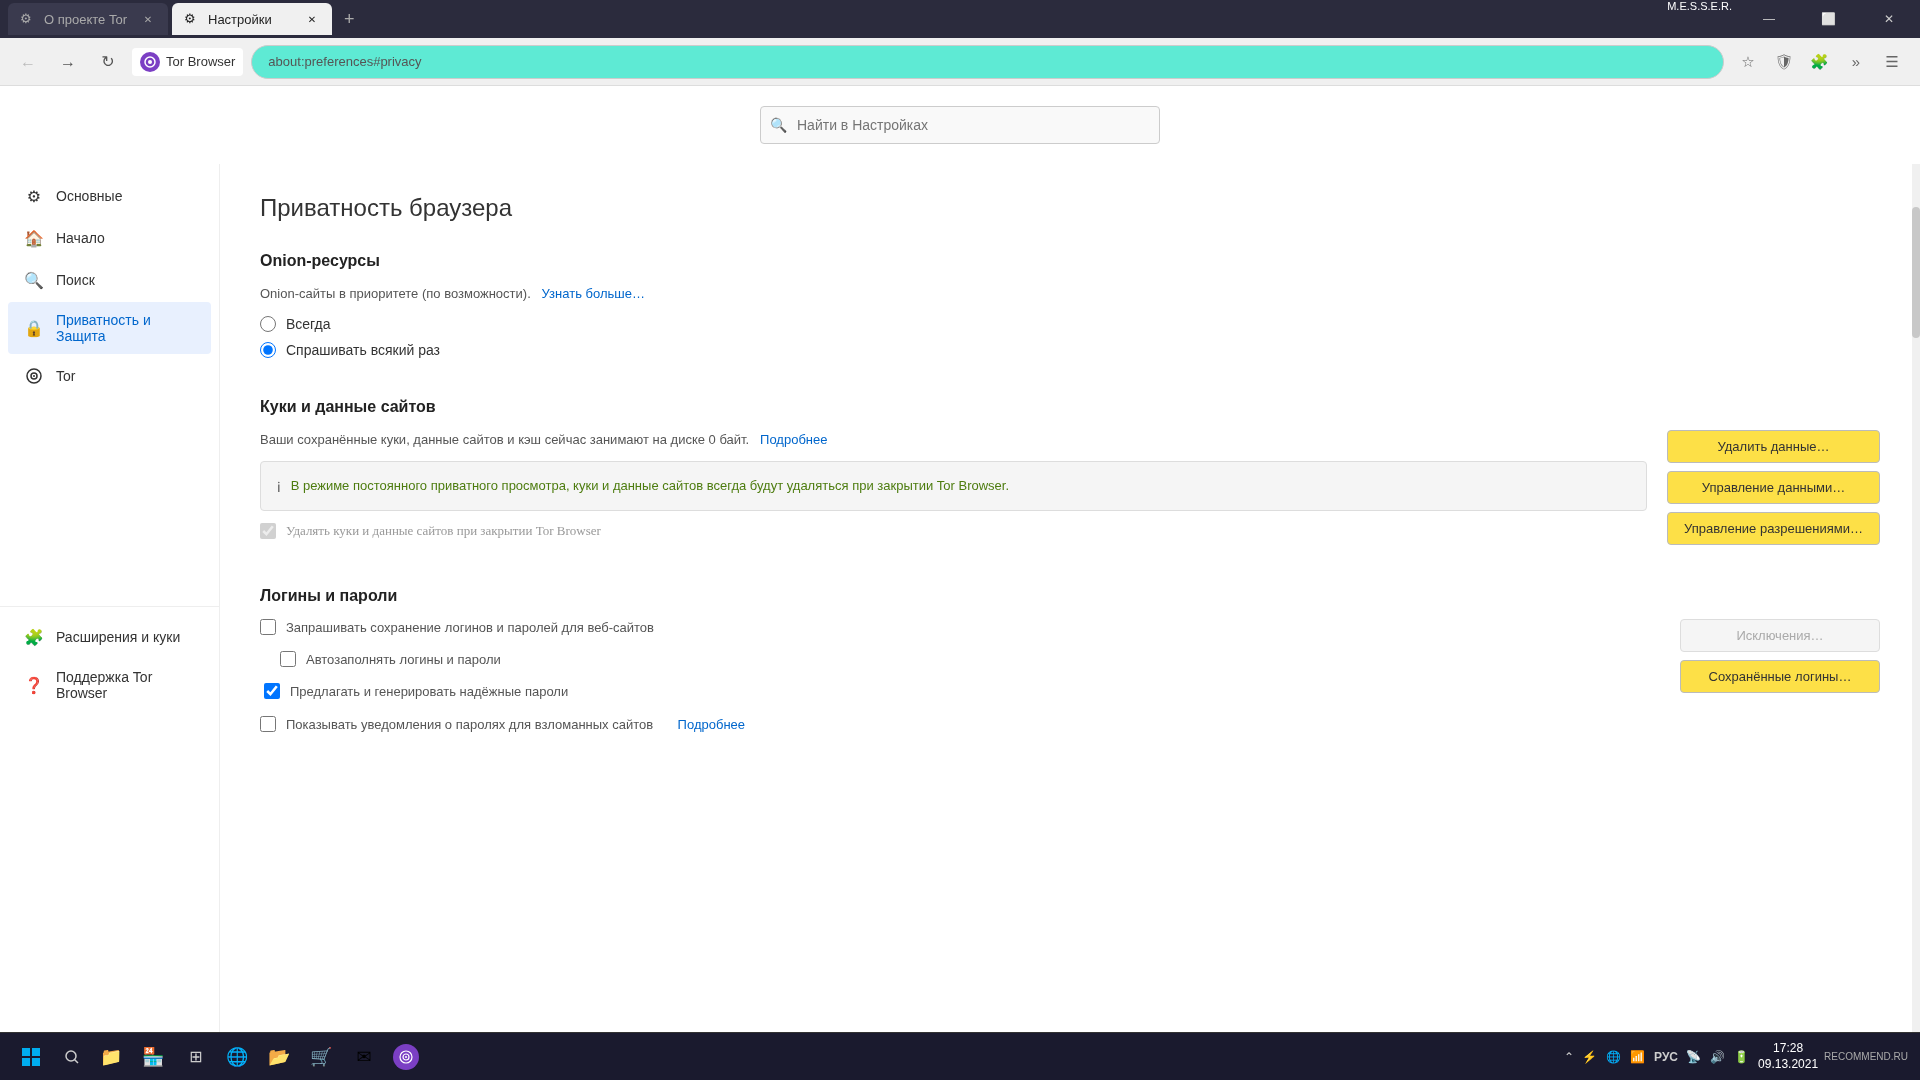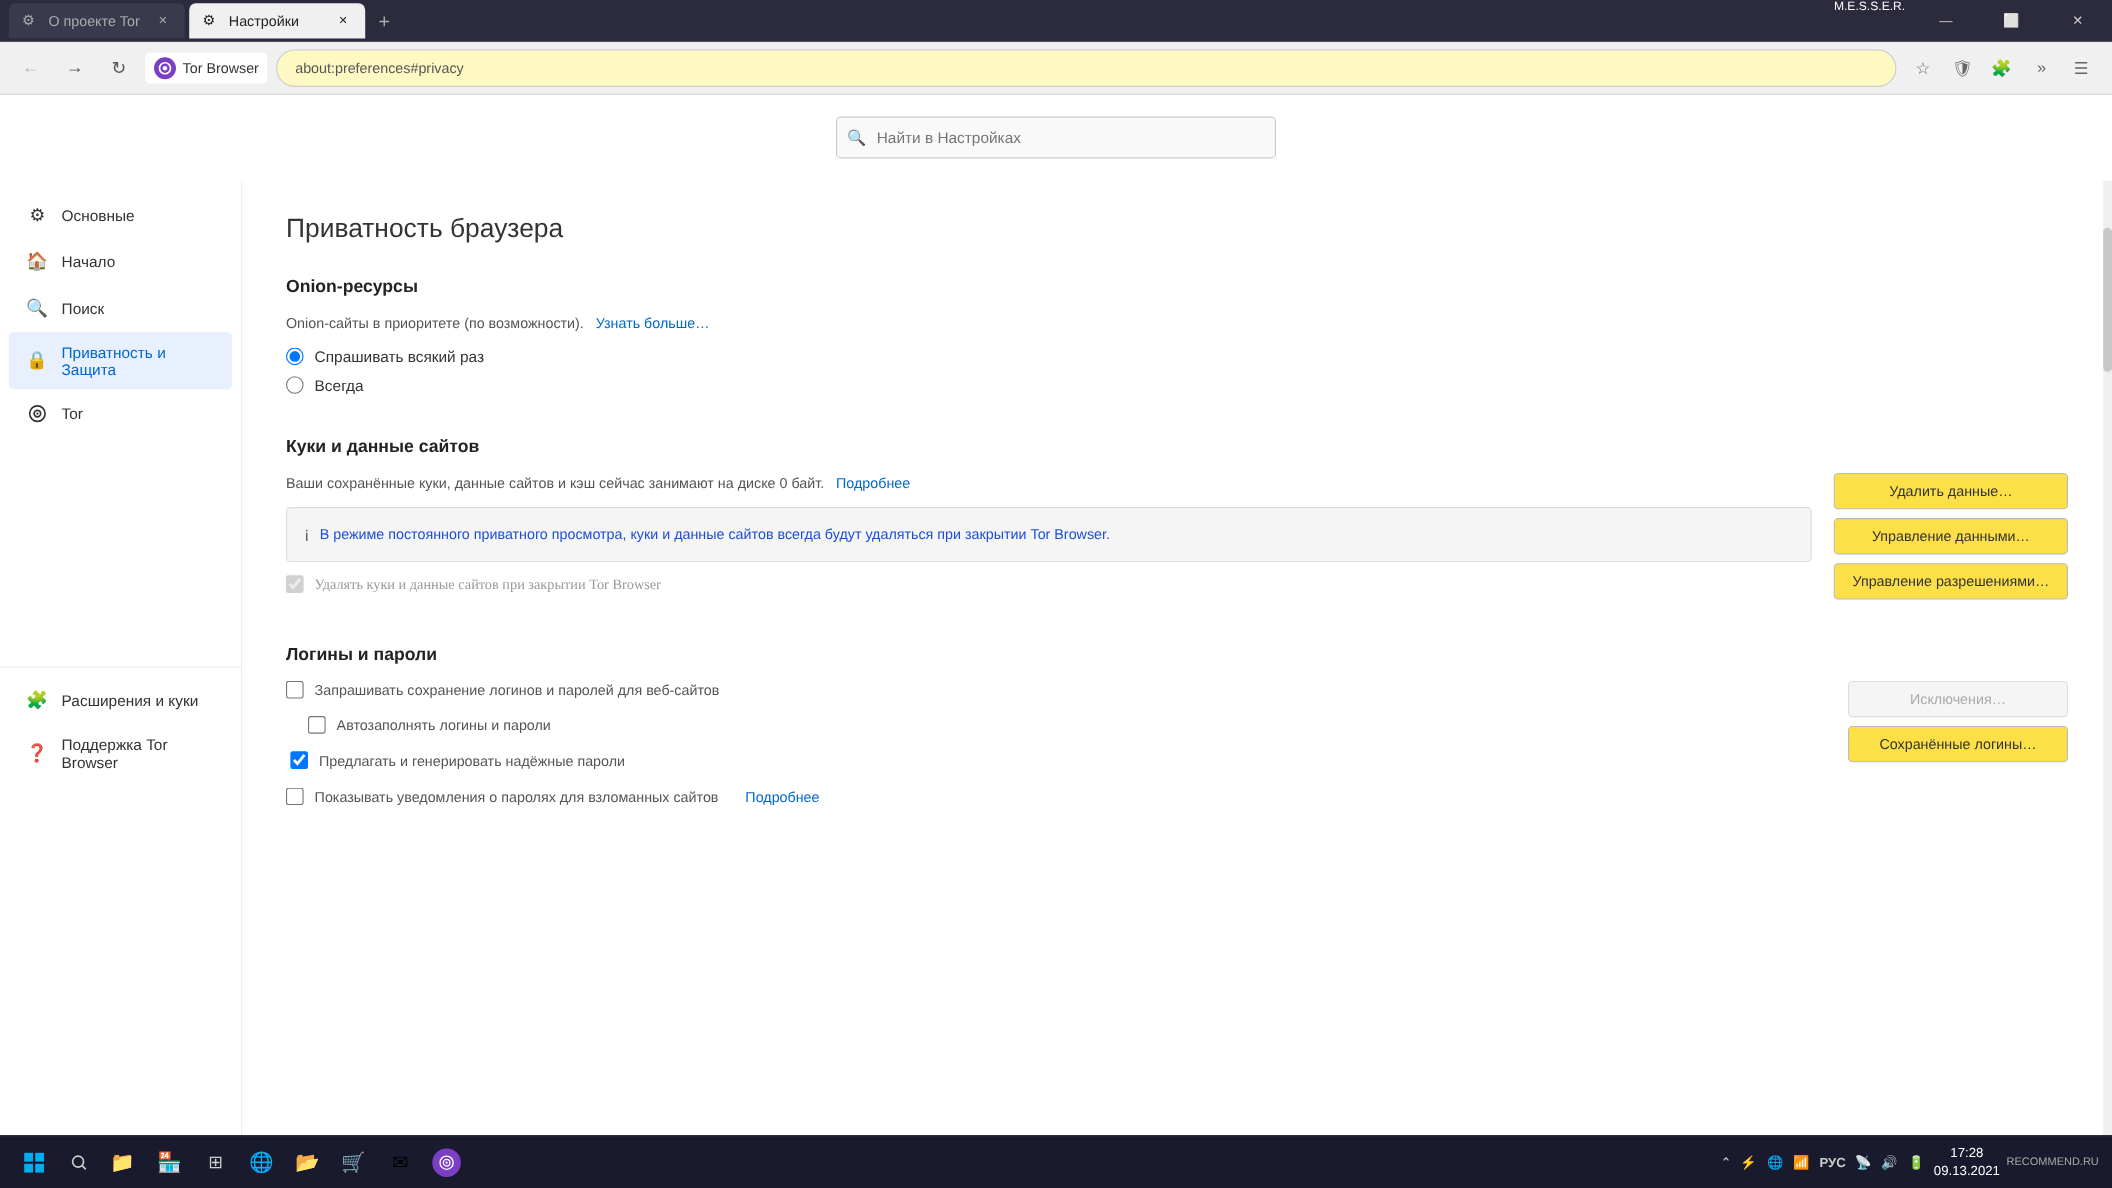--- a/index.html
+++ b/index.html
@@ -19,21 +19,21 @@
     .window-controls { margin-left: auto; display: flex; gap: 14px; }
     .win-btn { width: 46px; height: 38px; border: none; background: none; color: #ccc; cursor: pointer; font-size: 12px; display: flex; align-items: center; justify-content: center; }
     .win-label { color: #fff; font-size: 11px; font-weight: 500; margin-left: 8px; }
 
     
     .nav-bar { background: #f0f0f0; height: 48px; display: flex; align-items: center; padding: 0 12px; gap: 8px; border-bottom: 1px solid #ddd; }
     .nav-btn { background: none; border: none; cursor: pointer; color: #555; font-size: 16px; width: 32px; height: 32px; border-radius: 50%; display: flex; align-items: center; justify-content: center; }
     .nav-btn.disabled { color: #bbb; cursor: default; }
     .tor-logo-nav { display: flex; align-items: center; gap: 6px; padding: 4px 8px; background: #fff; border-radius: 4px; cursor: pointer; }
     .tor-logo-circle { width: 20px; height: 20px; border-radius: 50%; background: #7b3fc4; display: flex; align-items: center; justify-content: center; }
-    .address-bar { flex: 1; height: 34px; background: #fef9c3; border: 1px solid #ccc; border-radius: 20px; padding: 0 16px; font-size: 13px; color: #444; display: flex; align-items: center; }
+    .address-bar { flex: 1; height: 34px; background: #5eead4; border: 1px solid #ccc; border-radius: 20px; padding: 0 16px; font-size: 13px; color: #444; display: flex; align-items: center; }
     .nav-actions { display: flex; gap: 4px; }
     .nav-action-btn { background: none; border: none; cursor: pointer; color: #666; font-size: 15px; width: 32px; height: 32px; border-radius: 50%; display: flex; align-items: center; justify-content: center; }
 
     
     .main-content { background: #fff; flex: 1; display: flex; flex-direction: column; overflow: hidden; }
 
     
     .search-bar-container { padding: 20px; display: flex; justify-content: center; }
     .search-bar-wrapper { position: relative; width: 400px; }
     .search-bar-input { width: 100%; height: 38px; border: 1px solid #ccc; border-radius: 4px; padding: 0 14px 0 36px; font-size: 14px; color: #4d7c0f; background: #f9f9f9; }
@@ -73,21 +73,21 @@
 
     
     .cookies-layout { display: flex; gap: 20px; align-items: flex-start; }
     .cookies-left { flex: 1; }
     .cookies-right { display: flex; flex-direction: column; gap: 8px; min-width: 200px; }
     .action-btn { background: #fde047; border: 1px solid #bbb; border-radius: 4px; padding: 8px 16px; font-size: 13px; color: #333; cursor: pointer; white-space: nowrap; }
 
     
     .info-box { background: #f5f5f5; border: 1px solid #ddd; border-radius: 4px; padding: 14px 16px; margin: 12px 0; display: flex; gap: 10px; }
     .info-icon { color: #555; font-size: 14px; margin-top: 1px; flex-shrink: 0; }
-    .info-text { font-size: 13px; color: #1d4ed8; line-height: 1.5; }
+    .info-text { font-size: 13px; color: #4d7c0f; line-height: 1.5; }
 
     
     .checkbox-item.disabled .checkbox-label { color: #999; font-family: Liberation Serif, serif; }
 
     
     .logins-layout { display: flex; gap: 20px; align-items: flex-start; }
     .logins-left { flex: 1; }
     .logins-right { min-width: 200px; display: flex; flex-direction: column; gap: 8px; }
     .logins-checkboxes { display: flex; flex-direction: column; gap: 8px; }
 
@@ -217,26 +217,26 @@
 
         <div class="section">
           <div class="section-title">Onion-ресурсы</div>
           <div class="section-desc">
             <span>Onion-сайты в приоритете (по возможности).</span>
             &nbsp;
             <a class="learn-more">Узнать больше…</a>
           </div>
           <div class="radio-group">
             <label class="radio-item">
+              <input type="radio" name="onion" style="">
+              <span class="radio-label">Всегда</span>
+            </label>
+            <label class="radio-item">
               <input type="radio" name="onion" checked="" style="">
               <span class="radio-label">Спрашивать всякий раз</span>
-            </label>
-            <label class="radio-item">
-              <input type="radio" name="onion" style="">
-              <span class="radio-label">Всегда</span>
             </label>
           </div>
         </div>
 
         <div class="section">
           <div class="section-title">Куки и данные сайтов</div>
           <div class="cookies-layout">
             <div class="cookies-left">
               <div class="section-desc">
                 <span>Ваши сохранённые куки, данные сайтов и кэш сейчас занимают на диске 0 байт.</span>

